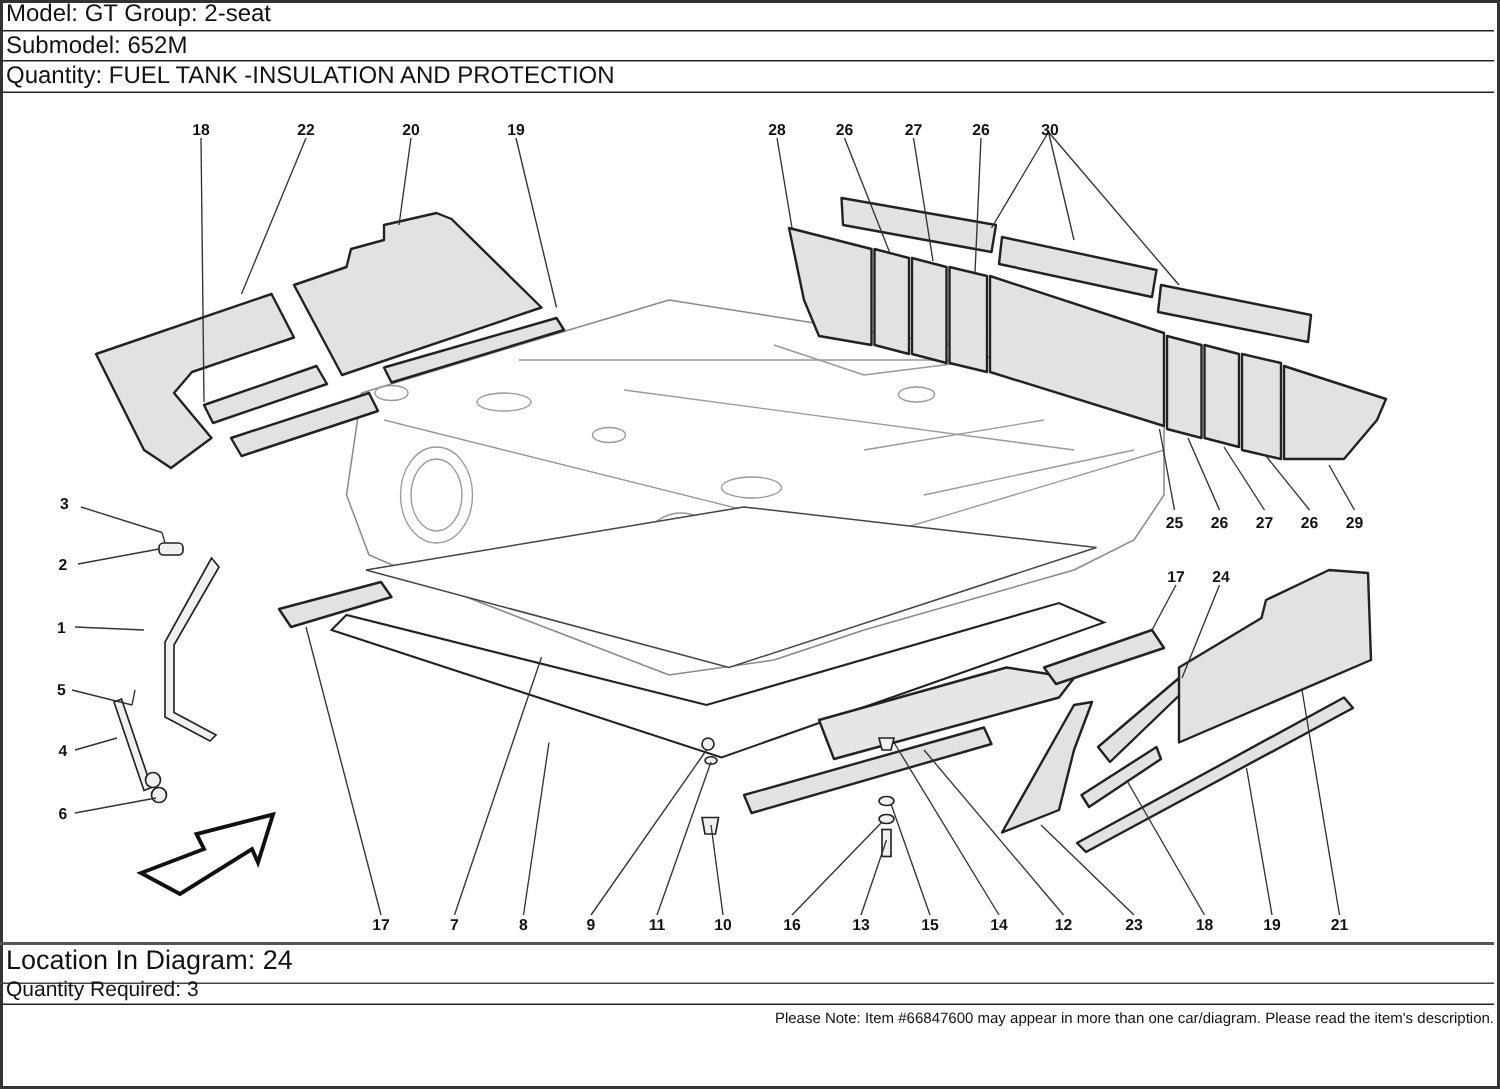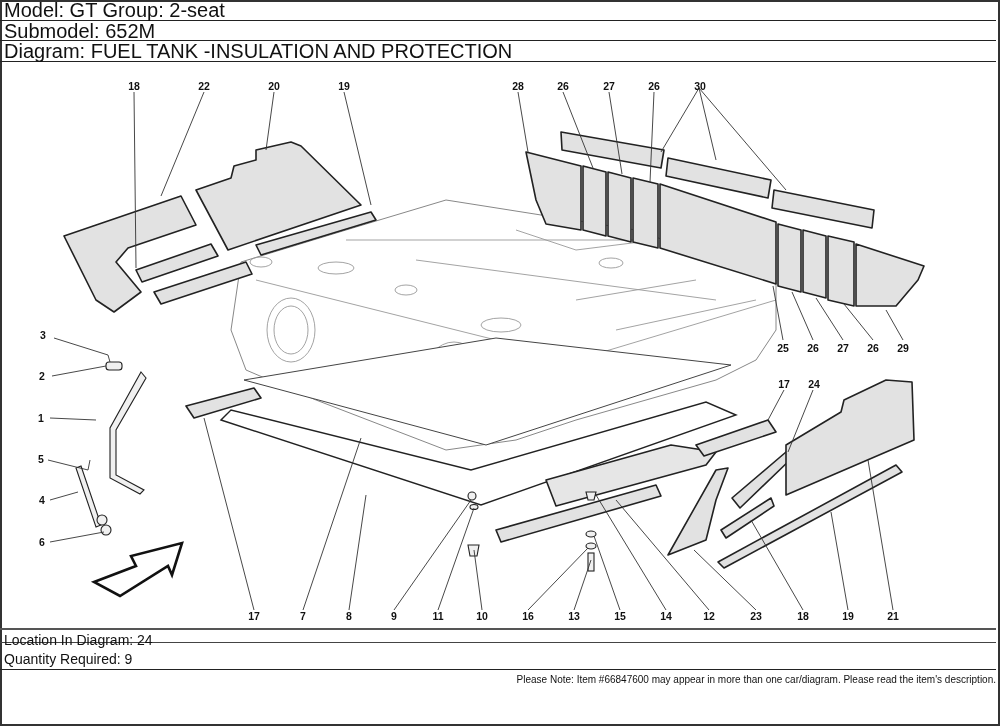--- a/index.html
+++ b/index.html
@@ -1,41 +1,41 @@
 <!DOCTYPE html>
 <html><head>
 <meta charset="utf-8">
 <style>
   html,body{margin:0;padding:0;background:#fff;}
   body{width:1000px;height:726px;position:relative;overflow:hidden;font-family:"Liberation Sans",sans-serif;color:#111;}
   .frame{position:absolute;left:0;top:0;width:996px;height:722px;border:2px solid #333;border-right-width:3px;border-bottom-width:3px;box-sizing:content-box;}
-  .row{position:absolute;left:0;width:996px;box-sizing:border-box;padding-left:4px;font-size:20px;line-height:20px;white-space:nowrap;}
+  .row{position:absolute;left:0;width:996px;box-sizing:border-box;padding-left:4px;font-size:16px;line-height:20px;white-space:nowrap;}
   .r1{top:0;height:21px;border-bottom:1.5px solid #222;}
   .r2{top:21px;height:20px;border-bottom:1.5px solid #222;}
   .r3{top:41px;height:21px;border-bottom:1.5px solid #222;}
   .diagram{position:absolute;left:16px;top:62px;width:996px;height:566px;}
-  .f1{top:628px;height:15px;border-top:2px solid #555;border-bottom:1.5px solid #444;font-size:14px;}
+  .f1{top:628px;height:28px;border-top:2px solid #555;border-bottom:1.5px solid #444;font-size:18px;}
   .f2{top:649px;height:21px;border-bottom:1.5px solid #222;font-size:14px;}
   .f3{top:670px;height:52px;font-size:10px;text-align:right;}
   .callout{font-family:"Liberation Sans",sans-serif;font-weight:bold;font-size:10.5px;fill:#111;text-anchor:middle;}
   .lead{stroke:#333;stroke-width:0.9;fill:none;}
   .part{fill:#e2e2e2;stroke:#222;stroke-width:1.6;stroke-linejoin:round;}
   .tank{fill:#fff;stroke:#888;stroke-width:1;}
   .tankd{fill:none;stroke:#999;stroke-width:0.9;}
   .plate{fill:#fff;stroke:#222;stroke-width:1.4;}
   .hw{fill:#f0f0f0;stroke:#222;stroke-width:1.1;}
 </style>
 </head>
 <body>
 
 <div class="frame"></div>
 
 <div class="row r1">Model: GT Group: 2-seat</div>
 <div class="row r2">Submodel: 652M</div>
-<div class="row r3">Diagram: FUEL TANK -INSULATION AND PROTECTION</div>
+<div class="row r3">Quantity: FUEL TANK -INSULATION AND PROTECTION</div>
 
 <div class="diagram">
 <svg width="996" height="566" viewBox="0 62 996 566" xmlns="http://www.w3.org/2000/svg">
 
   <g>
     <path class="tank" d="M225 262 L330 230 L430 200 L620 230 L760 280 L760 330 L740 360 L700 380 L560 420 L500 440 L430 450 L300 400 L230 370 L215 330 Z"></path>
     <path class="tankd" d="M240 280 L560 360 L760 300"></path>
     <path class="tankd" d="M330 240 L620 240"></path>
     <path class="tankd" d="M400 260 L700 300"></path>
     <path class="tankd" d="M500 230 L560 250 L640 240"></path>
@@ -196,14 +196,14 @@
     <text class="callout" x="693" y="620">12</text>
     <text class="callout" x="740" y="620">23</text>
     <text class="callout" x="787" y="620">18</text>
     <text class="callout" x="832" y="620">19</text>
     <text class="callout" x="877" y="620">21</text>
   </g>
 </svg>
 </div>
 
 <div class="row f1">Location In Diagram: 24</div>
-<div class="row f2">Quantity Required: 9</div>
+<div class="row f2">Quantity Required: 3</div>
 <div class="row f3">Please Note: Item #66847600 may appear in more than one car/diagram. Please read the item's description.</div>
 
 </body></html>

